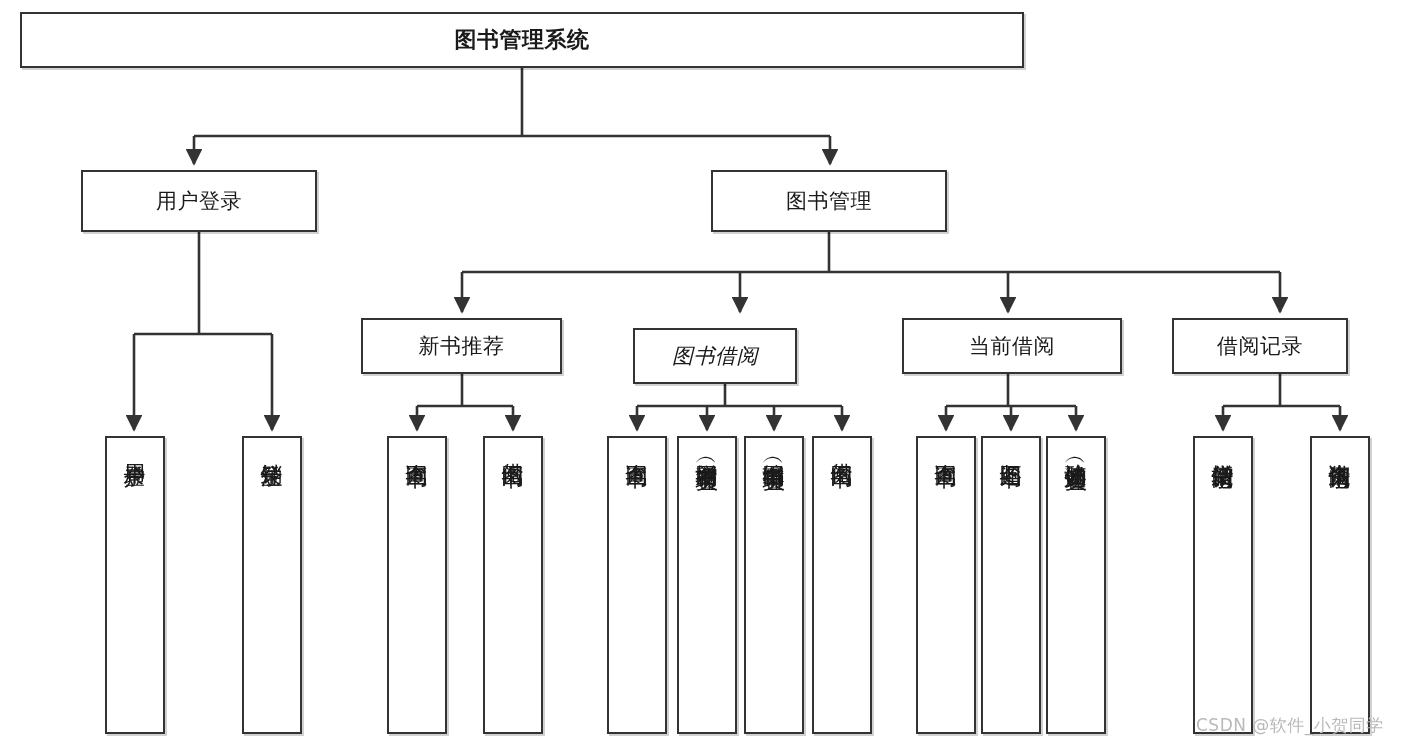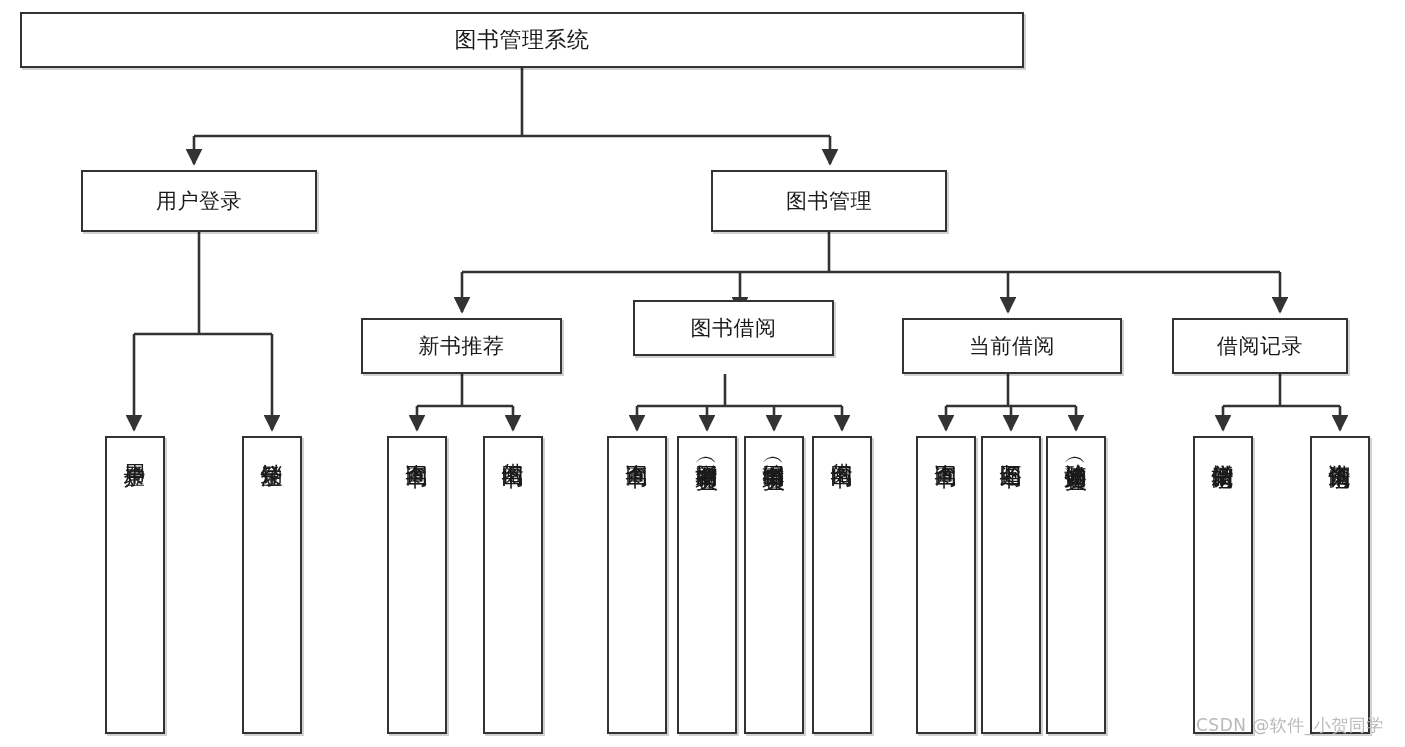--- a/index.html
+++ b/index.html
@@ -41,20 +41,21 @@
     line-height: 1.18;
     white-space: nowrap;
   }
   
   .node.h .lbl {
     font-size: 21px;
     letter-spacing: 0.5px;
   }
   .node.root .lbl {
     font-size: 22px;
+    font-weight: bold;
   }
   
   .node.v {
     align-items: flex-start;
     justify-content: center;
     padding-top: 8px;
   }
   .node.v .lbl {
     writing-mode: vertical-rl;
     text-orientation: upright;
@@ -135,21 +136,21 @@
   <div class="node h" style="left:81px; top:170px; width:236px; height:62px;">
     <span class="lbl">用户登录</span>
   </div>
   <div class="node h" style="left:361px; top:318px; width:201px; height:56px;">
     <span class="lbl">新书推荐</span>
   </div>
 
   <div class="node h" style="left:711px; top:170px; width:236px; height:62px;">
     <span class="lbl">图书管理</span>
   </div>
-  <div class="node h" style="left:633px; top:300px; width:201px; height:56px;">
+  <div class="node h" style="left:633px; top:328px; width:164px; height:56px;font-style:italic;">
     <span class="lbl">图书借阅</span>
   </div>
   <div class="node h" style="left:902px; top:318px; width:220px; height:56px;">
     <span class="lbl">当前借阅</span>
   </div>
   <div class="node h" style="left:1172px; top:318px; width:176px; height:56px;">
     <span class="lbl">借阅记录</span>
   </div>
 
   <div class="node v" style="left:105px; top:436px; width:60px; height:298px;">

